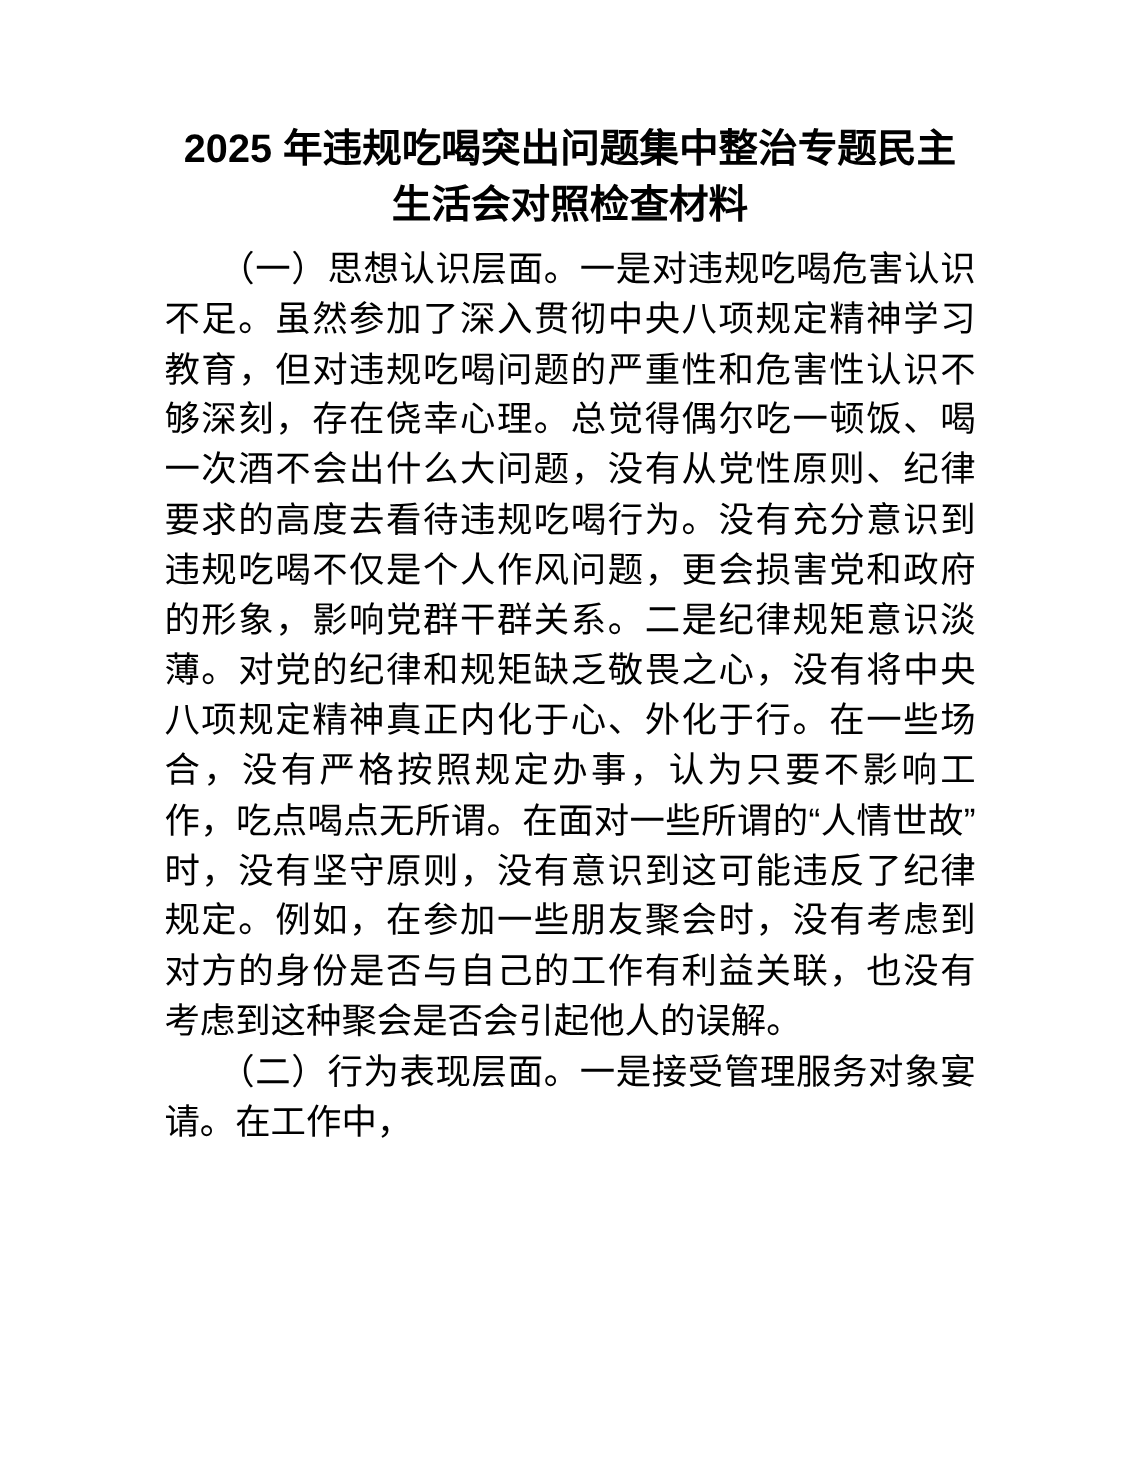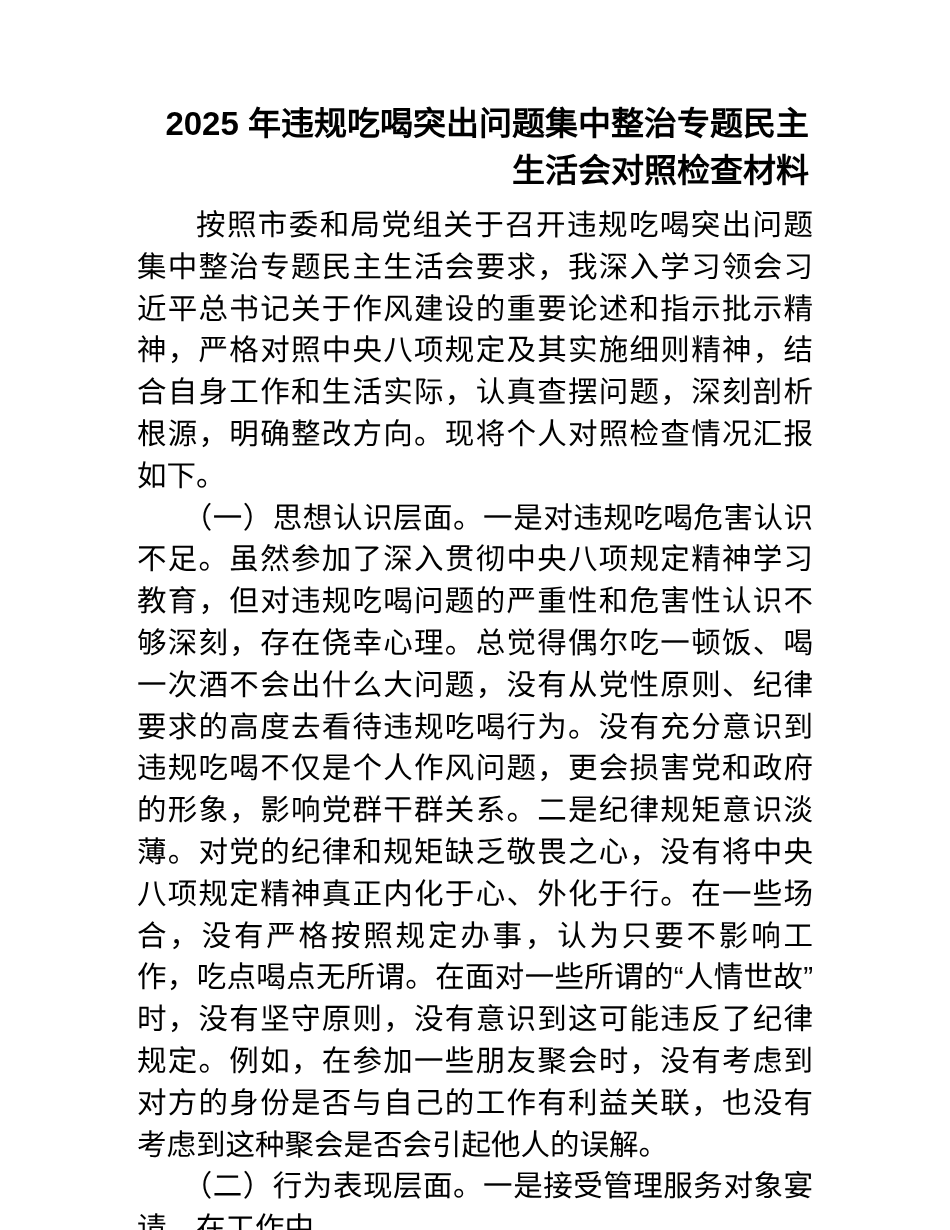--- a/index.html
+++ b/index.html
@@ -31,21 +31,21 @@
     left: 137px;
     top: 100px;
     width: 676px;
   }
 
   
   .doc-title {
     font-size: 33px;
     font-weight: bold;
     line-height: 47px;
-    text-align: right;
+    text-align: center;
     letter-spacing: 0px;
     margin: 0 0 10px 0;
     padding: 0 4px;
     color: #000;
   }
 
   
   .para {
     font-size: 29.5px;
     line-height: 41.8px;
@@ -70,21 +70,20 @@
   }
 </style>
 </head>
 <body>
 
 <div class="page">
   <div class="doc-body">
 
     <h1 class="doc-title">2025 年违规吃喝突出问题集中整治专题民主生活会对照检查材料</h1>
 
-    <p class="para indent">按照市委和局党组关于召开违规吃喝突出问题集中整治专题民主生活会要求，我深入学习领会习近平总书记关于作风建设的重要论述和指示批示精神，严格对照中央八项规定及其实施细则精神，结合自身工作和生活实际，认真查摆问题，深刻剖析根源，明确整改方向。现将个人对照检查情况汇报如下。</p>
 
 
     <p class="para indent-bracket">（一）思想认识层面。一是对违规吃喝危害认识不足。虽然参加了深入贯彻中央八项规定精神学习教育，但对违规吃喝问题的严重性和危害性认识不够深刻，存在侥幸心理。总觉得偶尔吃一顿饭、喝一次酒不会出什么大问题，没有从党性原则、纪律要求的高度去看待违规吃喝行为。没有充分意识到违规吃喝不仅是个人作风问题，更会损害党和政府的形象，影响党群干群关系。二是纪律规矩意识淡薄。对党的纪律和规矩缺乏敬畏之心，没有将中央八项规定精神真正内化于心、外化于行。在一些场合，没有严格按照规定办事，认为只要不影响工作，吃点喝点无所谓。在面对一些所谓的“人情世故”时，没有坚守原则，没有意识到这可能违反了纪律规定。例如，在参加一些朋友聚会时，没有考虑到对方的身份是否与自己的工作有利益关联，也没有考虑到这种聚会是否会引起他人的误解。</p>
 
     <p class="para indent-bracket">（二）行为表现层面。一是接受管理服务对象宴请。在工作中，</p>
 
   </div>
 </div>
 
 </body></html>

